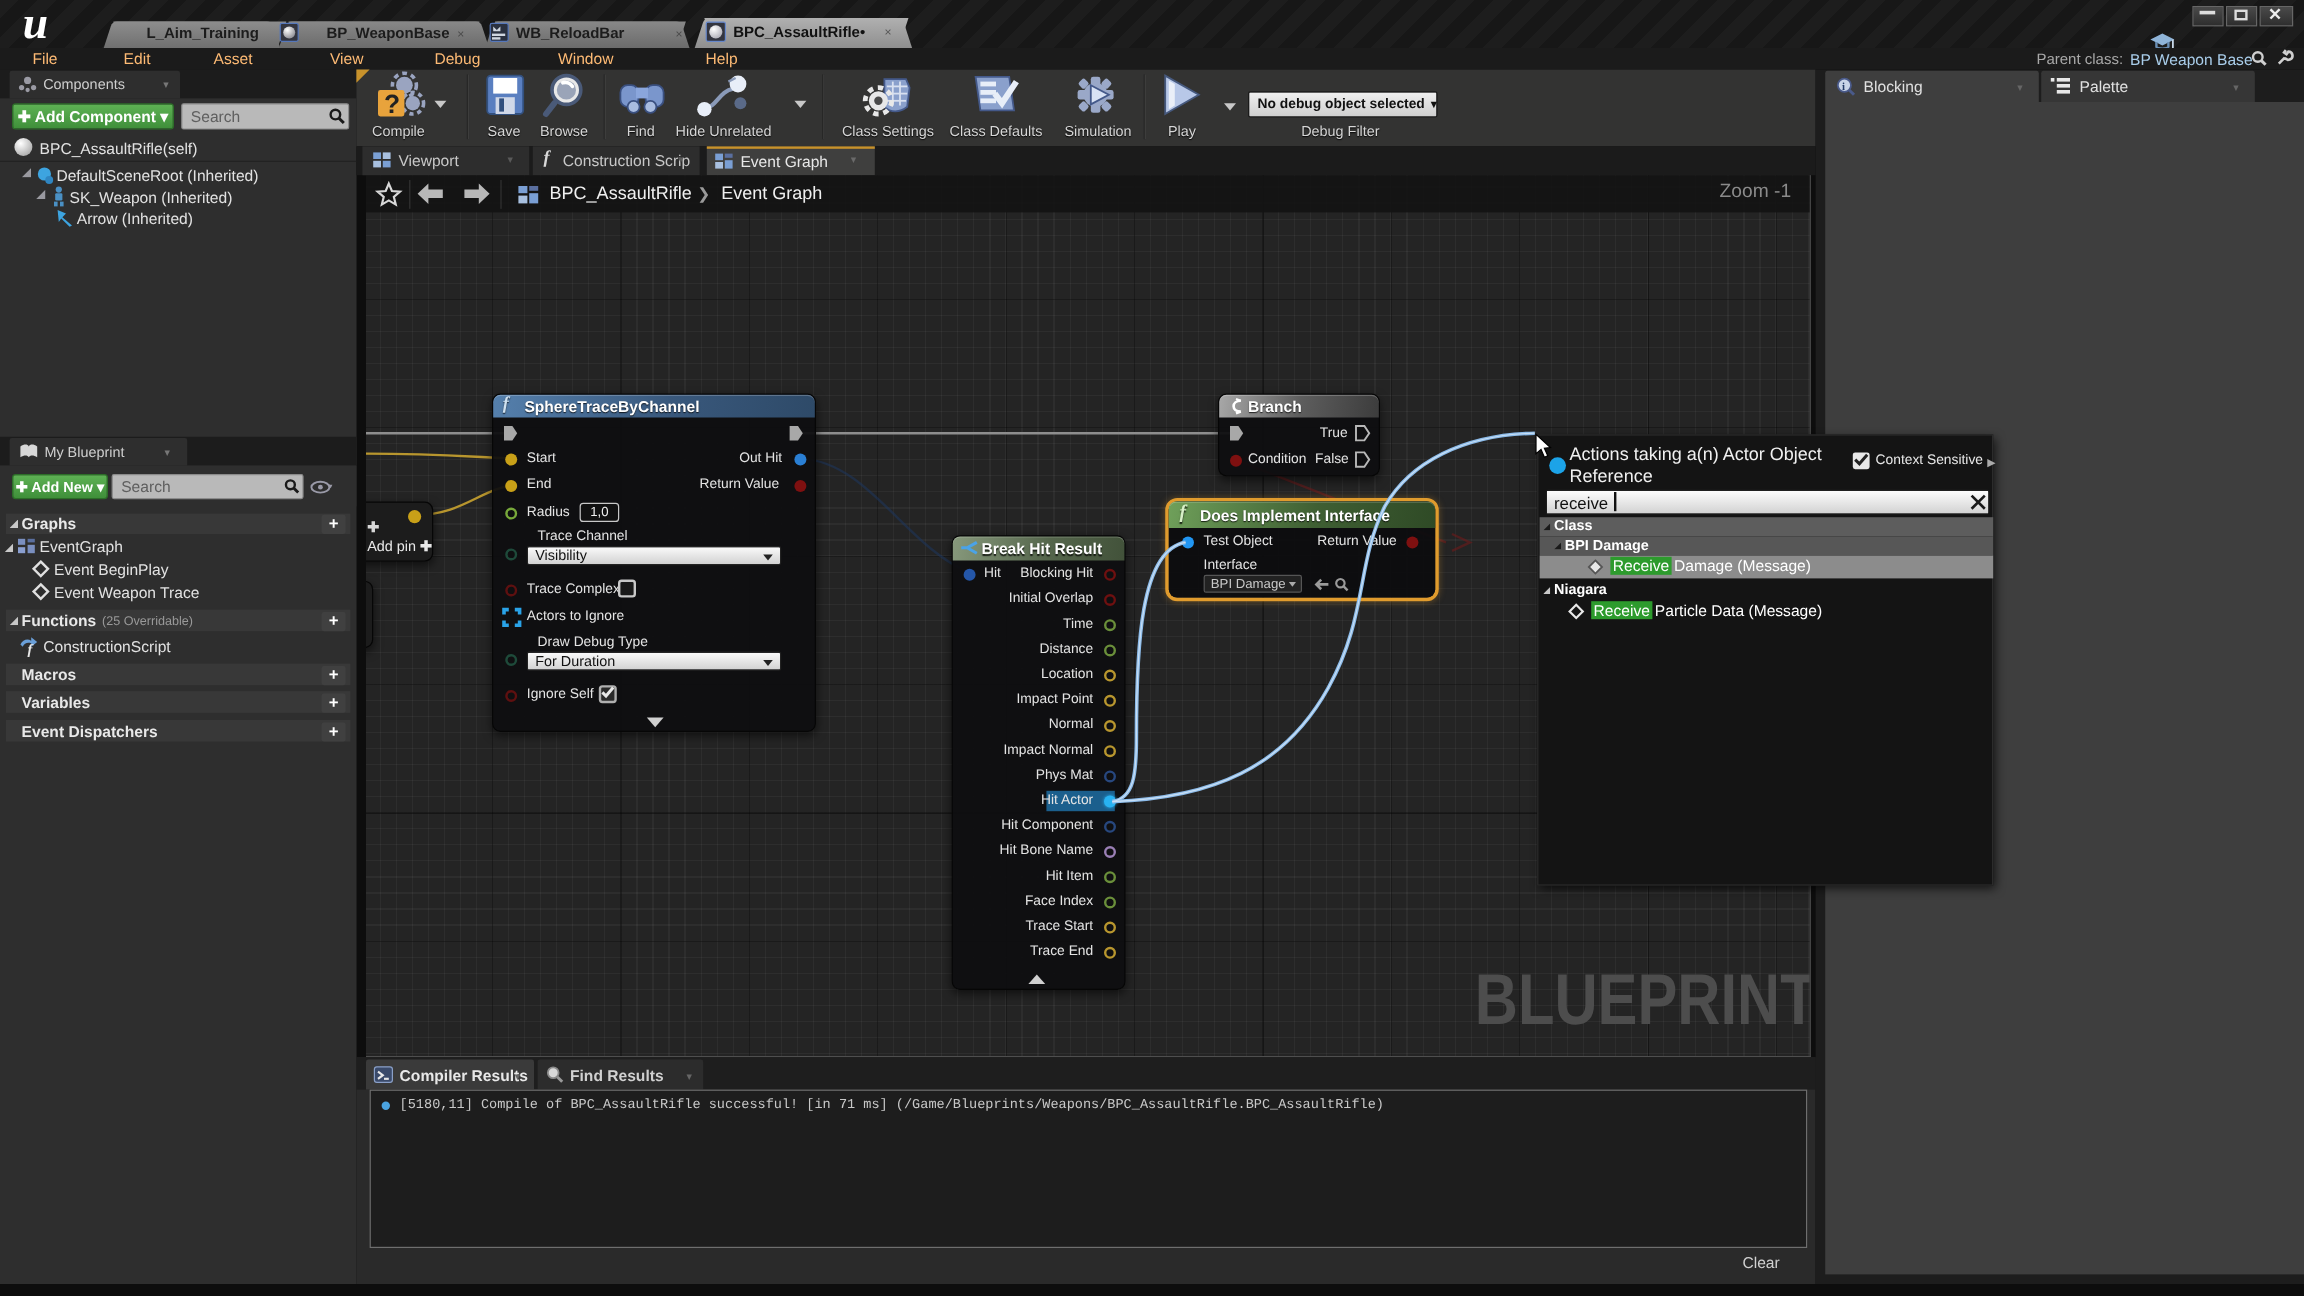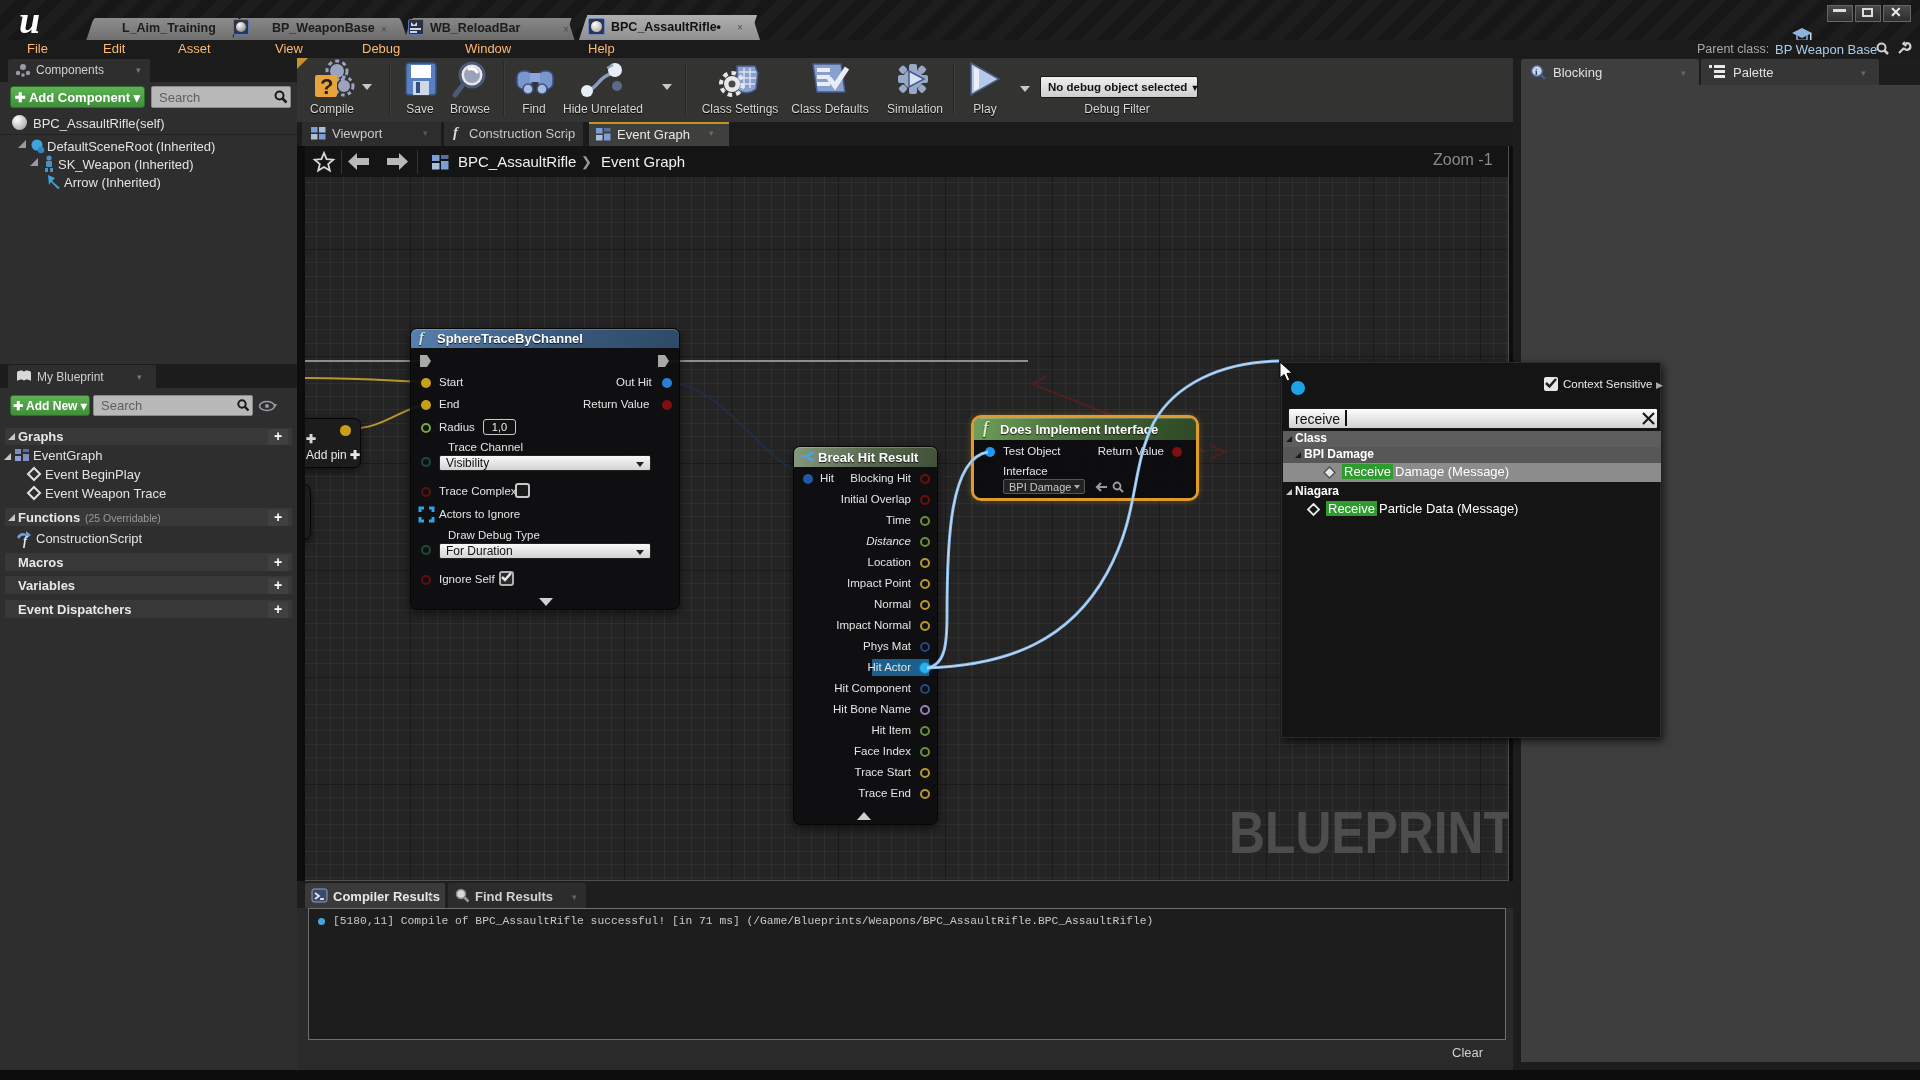--- a/index.html
+++ b/index.html
@@ -473,21 +473,21 @@
         </div>
       <div class="pin" style="left:9px;top:27px;background:#2456a8;"></div>
       <div class="pinlbl" style="left:26px;top:25px;">Hit</div>
       <div class="pin" style="left:126px;top:27px;border:2px solid #6e1010;background:none;"></div>
         <div class="pinlbl" style="right:26px;top:25px;">Blocking Hit</div>
       <div class="pin" style="left:126px;top:48px;border:2px solid #6e1010;background:none;"></div>
         <div class="pinlbl" style="right:26px;top:46px;">Initial Overlap</div>
       <div class="pin" style="left:126px;top:69px;border:2px solid #6a8f3a;background:none;"></div>
         <div class="pinlbl" style="right:26px;top:67px;">Time</div>
       <div class="pin" style="left:126px;top:90px;border:2px solid #6a8f3a;background:none;"></div>
-        <div class="pinlbl" style="right:26px;top:88px;font-style:italic;">Distance</div>
+        <div class="pinlbl" style="right:26px;top:88px;">Distance</div>
       <div class="pin" style="left:126px;top:111px;border:2px solid #b8962e;background:none;"></div>
         <div class="pinlbl" style="right:26px;top:109px;">Location</div>
       <div class="pin" style="left:126px;top:132px;border:2px solid #b8962e;background:none;"></div>
         <div class="pinlbl" style="right:26px;top:130px;">Impact Point</div>
       <div class="pin" style="left:126px;top:153px;border:2px solid #b8962e;background:none;"></div>
         <div class="pinlbl" style="right:26px;top:151px;">Normal</div>
       <div class="pin" style="left:126px;top:174px;border:2px solid #b8962e;background:none;"></div>
         <div class="pinlbl" style="right:26px;top:172px;">Impact Normal</div>
       <div class="pin" style="left:126px;top:195px;border:2px solid #27477e;background:none;"></div>
         <div class="pinlbl" style="right:26px;top:193px;">Phys Mat</div>
@@ -502,20 +502,42 @@
         <div class="pinlbl" style="right:26px;top:277px;">Hit Item</div>
       <div class="pin" style="left:126px;top:300px;border:2px solid #6a8f3a;background:none;"></div>
         <div class="pinlbl" style="right:26px;top:298px;">Face Index</div>
       <div class="pin" style="left:126px;top:321px;border:2px solid #b8962e;background:none;"></div>
         <div class="pinlbl" style="right:26px;top:319px;">Trace Start</div>
       <div class="pin" style="left:126px;top:342px;border:2px solid #b8962e;background:none;"></div>
         <div class="pinlbl" style="right:26px;top:340px;">Trace End</div>
       <div class="abs" style="left:63px;bottom:4px;width:0;height:0;border-left:7px solid transparent;border-right:7px solid transparent;border-bottom:8px solid #d0d0d0;"></div>
     </div>
 
+    <div class="node" id="nd-branch" style="left:710px;top:182px;width:135px;height:69px;">
+      <div class="nhead" style="background:linear-gradient(100deg,#a8a8a8,#5e5e5e 50%,#3c3c3c);">
+          <svg width="14" height="13" style="left:6px;top:3px;">
+            <path d="M12 2 C4 2 4 11 12 11" stroke="#fff" stroke-width="2.2" fill="none"></path>
+            <path d="M12 2 l-4 -1.5 M12 11 l-4 1.5" stroke="#fff" stroke-width="2"></path>
+          </svg>
+          <span style="position:absolute;left:24px;top:2px;">Branch</span>
+        </div>
+      <svg class="execpin" style="left:8px;top:25px;">
+          <path d="M1 1 L8 1 L12 7 L8 13 L1 13 Z" fill="#a8a8a8"></path>
+        </svg>
+      <div class="pin" style="left:9px;top:50px;background:#7e1010;"></div>
+      <div class="pinlbl" style="left:24px;top:48px;font-size:11.5px;">Condition</div>
+      <svg class="execpin" style="left:113px;top:25px;">
+          <path d="M1 1 L8 1 L12 7 L8 13 L1 13 Z" fill="none" stroke="#b8b8b8" stroke-width="1.6"></path>
+        </svg>
+      <div class="pinlbl" style="right:26px;top:26px;">True</div>
+      <svg class="execpin" style="left:113px;top:47px;">
+          <path d="M1 1 L8 1 L12 7 L8 13 L1 13 Z" fill="none" stroke="#b8b8b8" stroke-width="1.6"></path>
+        </svg>
+      <div class="pinlbl" style="right:25px;top:48px;">False</div>
+    </div>
 
     <div class="abs" id="nd-does" style="left:666px;top:269px;width:228px;height:86px;border:3px solid #e09b2d;border-radius:10px;box-shadow:0 0 6px rgba(224,155,45,0.35);">
       <div class="abs" style="left:0;top:0;width:222px;height:80px;background:rgba(13,13,15,0.95);border-radius:7px;">
         <div class="nhead" style="background:linear-gradient(100deg,#6fa05a,#3f5f33 55%,#2f4a26);height:22px;border-radius:6px 6px 0 0;">
             <span style="position:absolute;left:9px;top:1px;font-style:italic;font-family:'Liberation Serif';font-size:16px;color:#d8f0c8;">f</span>
             <span style="position:absolute;left:26px;top:4px;">Does Implement Interface</span>
           </div>
         <div class="pin" style="left:11px;top:29px;background:#2196f3;"></div>
         <div class="pinlbl" style="left:29px;top:27px;">Test Object</div>
         <div class="pin" style="left:198px;top:29px;background:#7e1010;"></div>
@@ -577,20 +599,21 @@
         <rect x="5" y="0" width="11" height="3" fill="#e8e8e8"></rect>
         <rect x="5" y="5" width="11" height="3" fill="#e8e8e8"></rect>
         <rect x="5" y="10" width="11" height="3" fill="#e8e8e8"></rect>
       </svg>
     <div class="abs" style="left:220px;top:7px;color:#e0e0e0;font-size:13px;">Palette</div>
     <div class="abs" style="left:348px;top:10px;color:#666;font-size:9px;">▾</div>
     <div class="abs" style="left:8px;top:27px;width:399px;height:977px;background:#3e3e3e;"></div>
   </div>
   <div id="ctxmenu" class="abs">
     <div class="abs" style="left:9px;top:18px;width:14px;height:14px;border-radius:50%;background:#1ca3e8;"></div>
+    <div class="abs" style="left:26px;top:6px;width:238px;color:#f0f0f0;font-size:15px;line-height:19px;">Actions taking a(n) Actor Object Reference</div>
     <div class="abs" style="left:262px;top:14px;width:14px;height:14px;background:#e8e8e8;border-radius:2px;"></div>
     <svg width="12" height="11" style="left:263px;top:15px;">
         <path d="M1 5 L4.5 8.5 L11 1" stroke="#222" stroke-width="2.5" fill="none"></path>
       </svg>
     <div class="abs" style="left:281px;top:15px;color:#e8e8e8;font-size:11.5px;">Context Sensitive</div>
     <div class="abs" style="left:374px;top:17px;color:#aaa;font-size:9px;">▶</div>
     <div class="abs" style="left:6px;top:45px;width:370px;height:21px;background:linear-gradient(#fdfdfd,#d2d2d2);border:1px solid #1a1a1a;border-radius:2px;"></div>
     <div class="abs" style="left:13px;top:48px;color:#111;font-size:14px;">receive</div>
     <div class="abs" style="left:63px;top:47px;width:1.5px;height:16px;background:#111;"></div>
     <svg width="13" height="13" style="left:360px;top:49px;">

